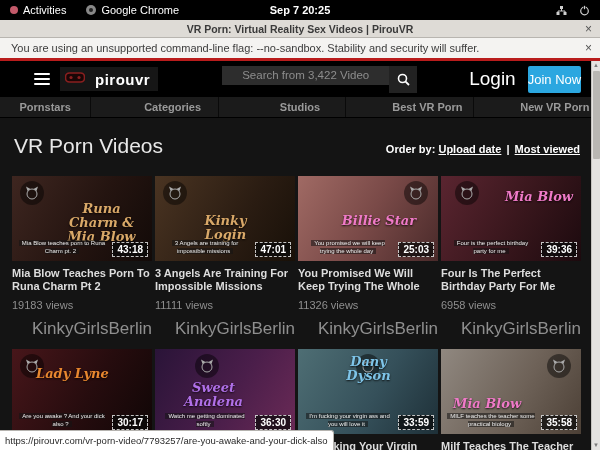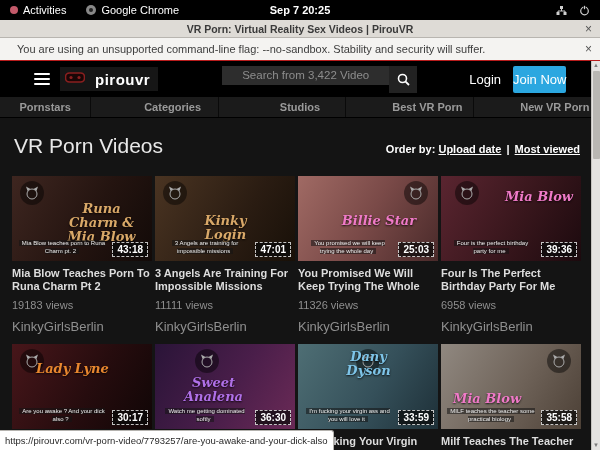--- a/index.html
+++ b/index.html
@@ -14,36 +14,36 @@
   .chrome-icon::after { content:""; position:absolute; left:3px; top:3px; width:4px; height:4px; border-radius:50%; background:#222; }
   .gb-clock { position:absolute; left:50%; transform:translateX(-50%); font-weight:bold; }
   .gb-right { margin-left:auto; display:flex; align-items:center; gap:12px; padding-right:10px; }
   .gb-right svg { display:block; }
 
   
   .titlebar { height:18px; background:#dedbd6; border-bottom:1px solid #b8b5b0; display:flex; align-items:center; justify-content:center; position:relative; font-size:10.5px; color:#3a3a3a; font-weight:bold; }
   .titlebar .close-x, .warning .close-x { position:absolute; right:8px; top:50%; transform:translateY(-50%); color:#555; font-size:12px; font-weight:normal; cursor:pointer; }
 
   
-  .warning { height:24px; background:#f4f3f1; border-bottom:2px solid #b91c1c; display:flex; align-items:center; position:relative; font-size:11px; color:#3c3c3c; padding:0 17px; }
+  .warning { height:24px; background:#f4f3f1; border-bottom:4px solid #b91c1c; display:flex; align-items:center; position:relative; font-size:11px; color:#3c3c3c; padding:0 11px; }
 
   
   .viewport { position:absolute; top:61px; left:0; right:0; bottom:0; background:#141414; overflow:hidden; }
 
   
   .site-header { height:36px; background:#000; display:flex; align-items:center; padding:0 12px; }
   .hamburger { width:16px; height:12px; display:flex; flex-direction:column; justify-content:space-between; margin:0 10px 0 22px; cursor:pointer; }
   .hamburger span { display:block; height:2px; background:#fff; border-radius:1px; }
   .logo { display:flex; align-items:center; gap:10px; background:#161616; padding:3px 8px 3px 5px; cursor:pointer; }
   .logo-text { color:#fff; font-size:15px; font-weight:bold; letter-spacing:.5px; }
   .search-wrap { display:flex; margin-left:64px; }
   .search-input { width:167px; height:19px; background:#2d2d2d; border:none; color:#bbb; font-size:11.5px; padding:0 20px; outline:none; }
   .search-input::placeholder { color:#8d8d8d; }
   .search-btn { width:28px; height:27px; background:#222; border:none; display:flex; align-items:center; justify-content:center; cursor:pointer; }
-  .login { color:#fff; font-size:13px; margin-left:52px; cursor:pointer; }
+  .login { color:#fff; font-size:19px; margin-left:52px; cursor:pointer; }
   .join-btn { margin-left:12px; background:#2ba7e0; color:#fff; border:none; font-size:13px; padding:6px 0; border-radius:2px; cursor:pointer; }
 
   
   .nav { height:21px; background:#1b1b1b; display:flex; border-bottom:1px solid #000;gap:36px; }
   .nav-item { flex:1; display:flex; align-items:center; justify-content:center; color:#9a9a9a; font-size:11px; font-weight:bold; border-right:1px solid #0a0a0a; cursor:pointer; }
   .nav-item:last-child { border-right:none; }
 
   
   .page-head { display:flex; align-items:baseline; justify-content:space-between; padding:16px 20px 0 14px; }
   .page-title { color:#e8e8e8; font-size:21px; font-weight:normal; }
@@ -65,21 +65,21 @@
   .t7 { background:linear-gradient(120deg,#908880 0%,#6e6258 55%,#4c4036 100%); }
   .watermark { position:absolute; top:5px; left:8px; width:24px; height:24px; border-radius:50%; background:rgba(0,0,0,.45); display:flex; align-items:center; justify-content:center; }
   .card:nth-child(3) .watermark, .card:nth-child(8) .watermark { left:auto; right:10px; }
   .card:nth-child(7) .watermark { left:58px; }
   .overlay-name { position:absolute; top:26px; right:8px; max-width:85px; text-align:center; font-family:"DejaVu Serif", serif; font-style:italic; font-weight:bold; font-size:13px; line-height:14px; text-shadow:0 1px 2px rgba(0,0,0,.8); }
   .thumb-caption { position:absolute; bottom:6px; left:6px; right:46px; font-size:6px; line-height:8px; color:#eee; text-align:center; }
   .thumb-caption span { background:rgba(20,20,20,.55); padding:0 3px; }
   .duration { position:absolute; right:4px; bottom:4px; background:rgba(10,10,10,.72); border:1px dashed rgba(255,255,255,.75); color:#fff; font-size:10px; font-weight:bold; padding:1px 4px; }
   .card-title { margin-top:6px; color:#ddd; font-size:11px; line-height:13px; font-weight:bold; height:26px; overflow:hidden; cursor:pointer; }
   .card-views { margin-top:6px; color:#8f8f8f; font-size:11px; }
-  .card-studio { margin-top:8px; color:#8f8f8f; font-size:13px; cursor:pointer; }
+  .card-studio { margin-top:8px; color:#8f8f8f; font-size:17px; cursor:pointer;margin-left:20px; }
 
   
   .scrollbar { position:absolute; top:61px; right:0; bottom:0; width:9px; background:#e4e2e0; border-left:1px solid #c6c4c0; display:flex; flex-direction:column; align-items:center; }
   .sb-arrow { color:#7a7a7a; font-size:6px; line-height:8px; height:9px; cursor:pointer; }
   .sb-thumb { width:7px; height:88px; background:#b9b7b3; border-radius:1px; margin-top:1px; cursor:pointer; }
   .sb-bottom { margin-top:auto; }
 
   
   .status-bar { position:absolute; left:0; bottom:0; height:20px; background:#fff; border:1px solid #b5b3af; border-left:none; border-bottom:none; border-top-right-radius:3px; display:flex; align-items:center; padding:4px 5px; font-size:9.5px; color:#2a2a2a; max-width:345px; white-space:nowrap; z-index:20; }
 </style>

